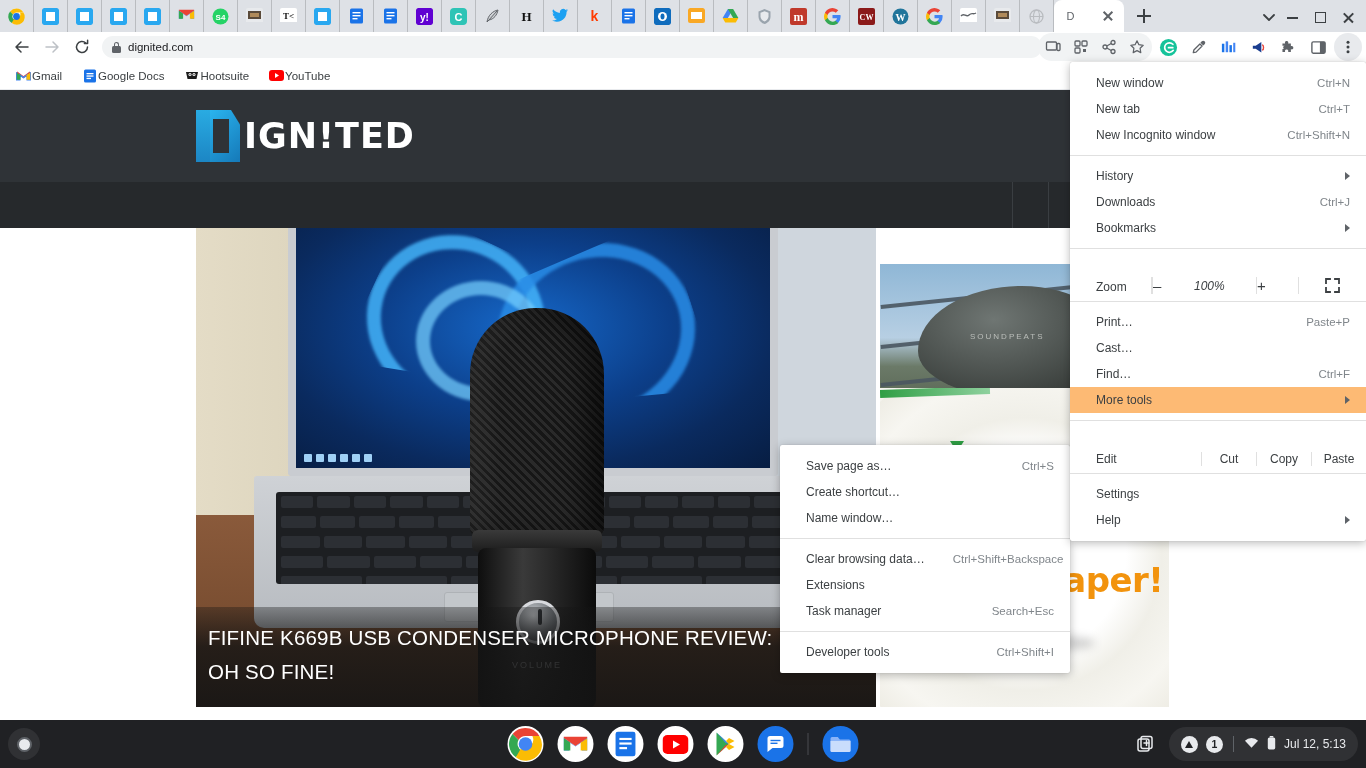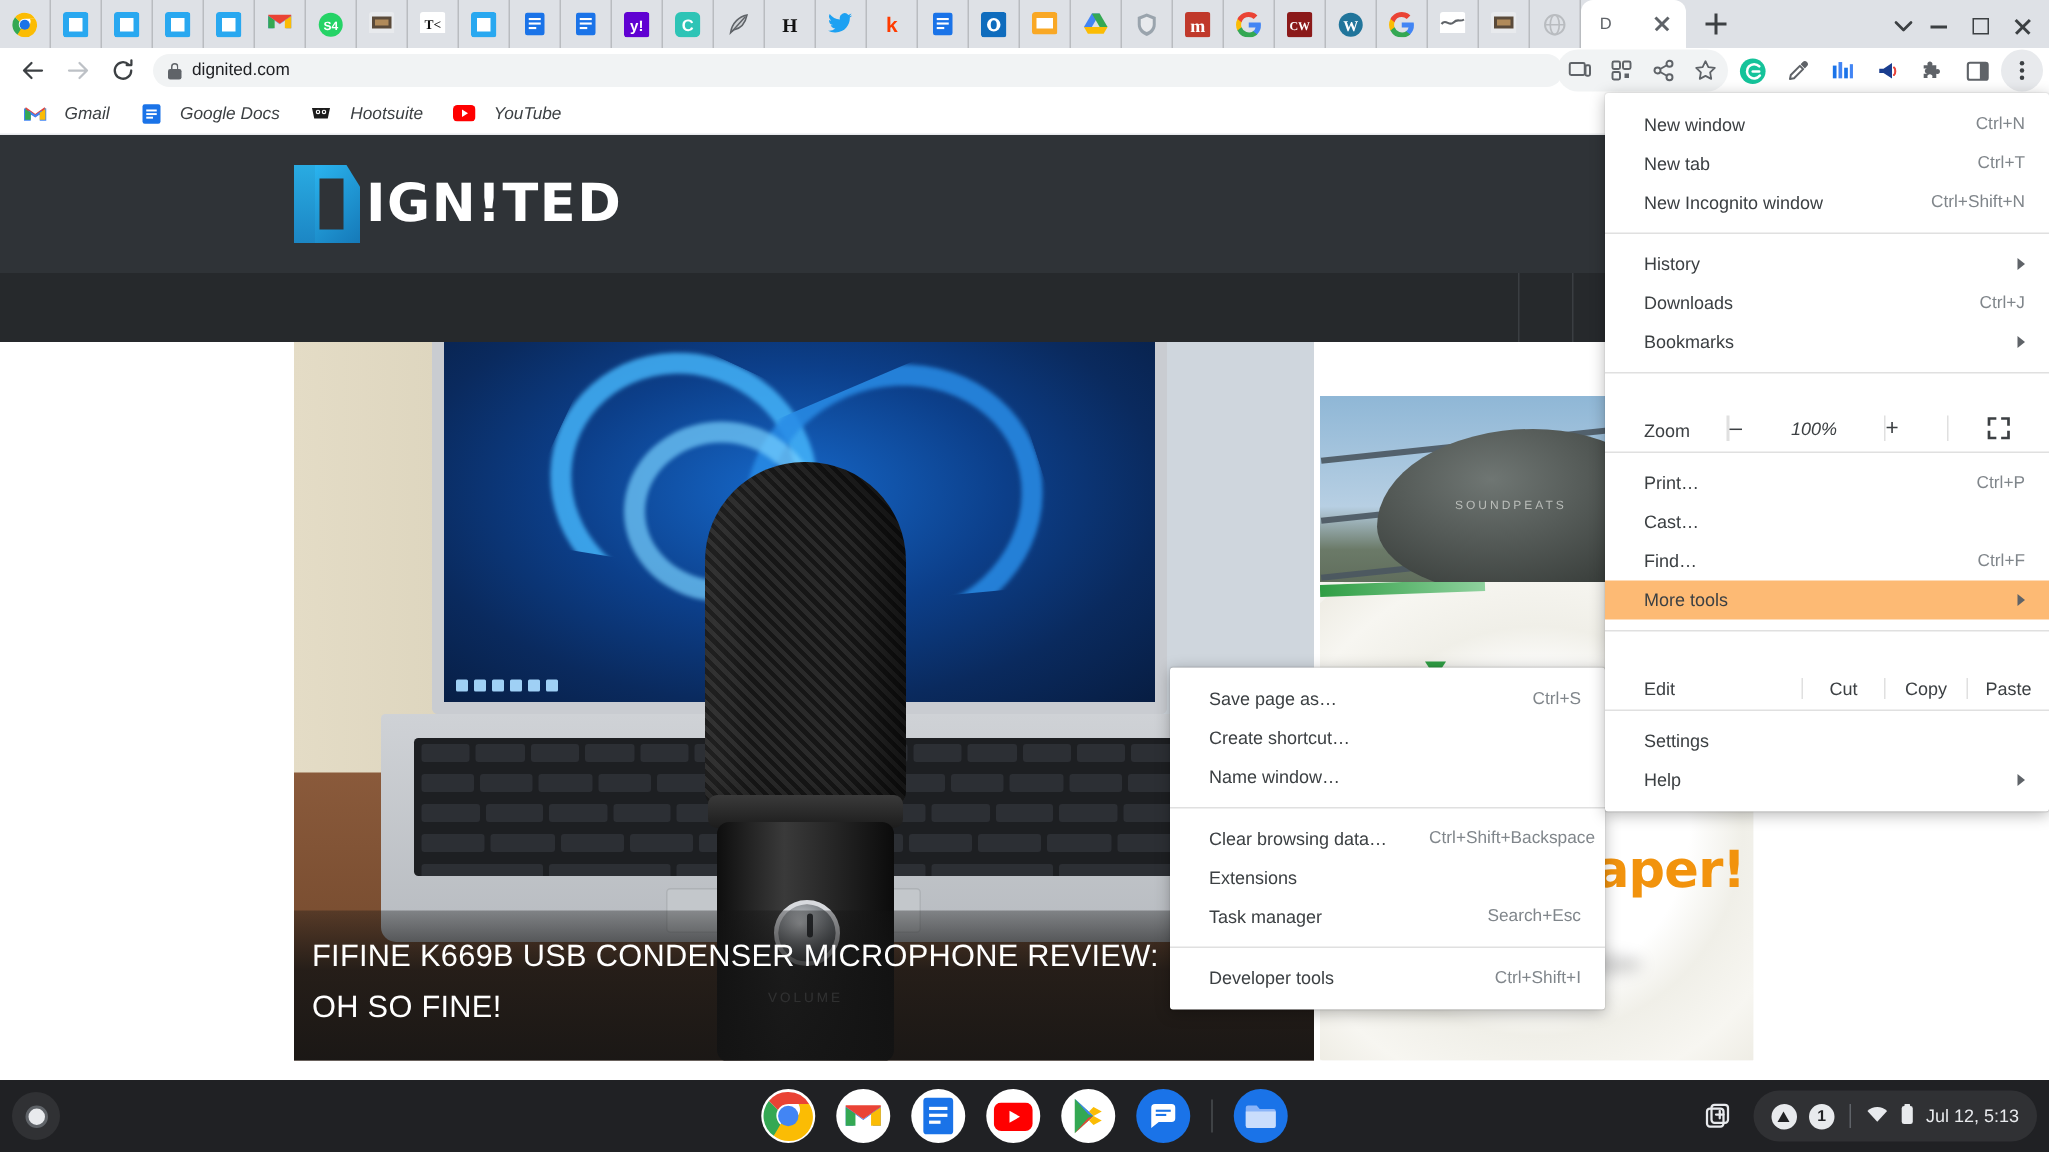--- a/index.html
+++ b/index.html
@@ -107,21 +107,21 @@
   #tool-right .grp {
     display: flex; align-items: center;
     background: #f1f3f4; border-radius: 14px; padding: 0 1px;
   }
 
   
   #bookmarks {
     height: 28px; background: #ffffff; display: flex; align-items: center;
     padding: 0 8px; gap: 4px; border-bottom: 1px solid #e8eaed;
   }
-  .bm { display: flex; align-items: center; gap: 12px; padding: 3px 8px; border-radius: 4px; font-size: 11.5px; color: #3c4043; font-style: italic; }
+  .bm { display: flex; align-items: center; gap: 1px; padding: 3px 8px; border-radius: 4px; font-size: 11.5px; color: #3c4043; }
   .bm .bfav { width: 15px; height: 15px; flex: 0 0 auto; display: flex; align-items: center; justify-content: center; font-size: 10px; }
 
   
   #content { position: relative; height: 631px; background: #1d4ed8; overflow: hidden; }
   #site-header { height: 92px; background: #2f3337; position: relative; display: flex; align-items: center; }
   #logo { margin-left: 196px; display: flex; align-items: center; }
   .logo-mark {
     width: 44px; height: 52px; position: relative; margin-right: 4px;
   }
   .logo-mark .b1 { position: absolute; left: 0; top: 0; width: 17px; height: 52px; background: linear-gradient(180deg,#29abe2,#1c86c4); }
@@ -894,21 +894,21 @@
       <div class="zfull">
         <svg width="17" height="17" viewBox="0 0 17 17">
             <path d="M2 6V2h4M15 6V2h-4M2 11v4h4M15 11v4h-4" fill="none" stroke="#3c4043" stroke-width="1.8" stroke-linecap="square"></path>
           </svg>
       </div>
     </div>
     <div class="msep"></div>
 
     <div class="mi">
       <span class="label">Print…</span>
-      <span class="accel">Ctrl+P</span>
+      <span class="accel">Paste+P</span>
     </div>
     <div class="mi">
       <span class="label">Cast…</span>
       <span class="accel"></span>
     </div>
     <div class="mi">
       <span class="label">Find…</span>
       <span class="accel">Ctrl+F</span>
     </div>
     <div class="mi hl">

